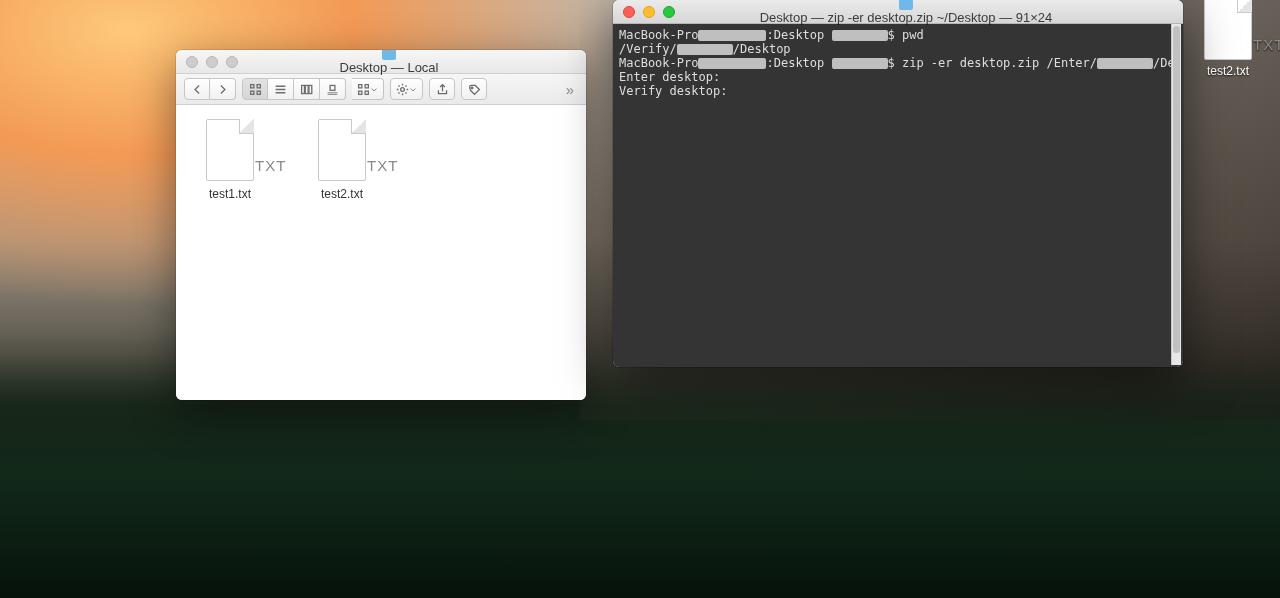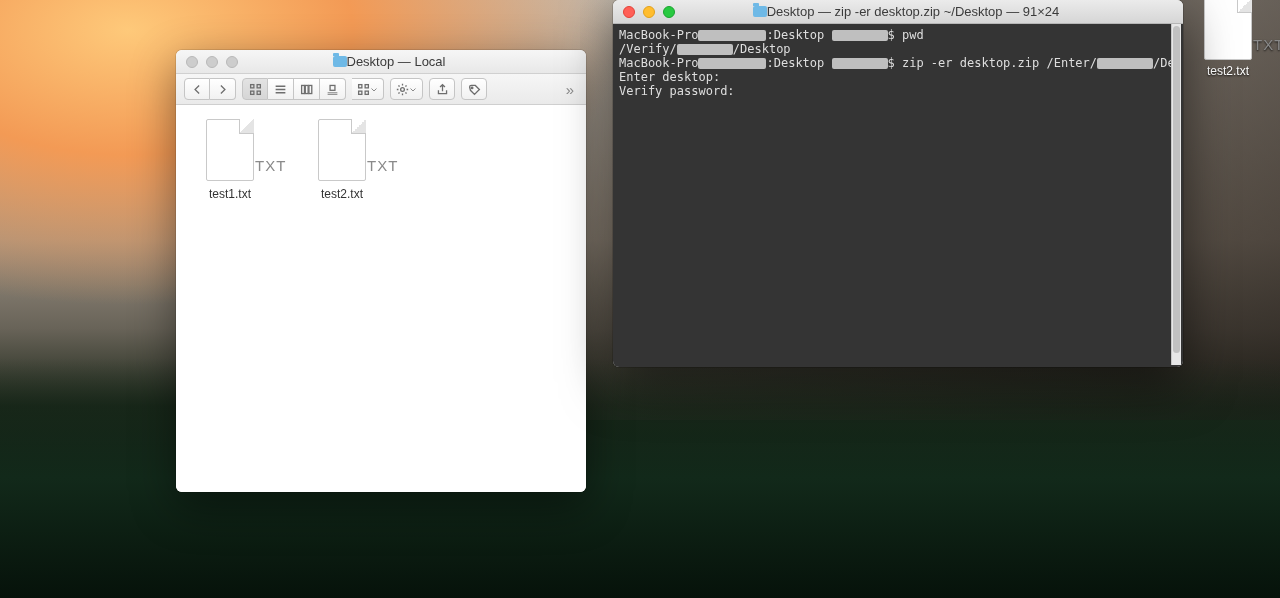--- a/index.html
+++ b/index.html
@@ -28,39 +28,40 @@
   
   .desktop-item {
     position:absolute; width:80px; text-align:center; color:#fff;
     text-shadow:0 1px 2px rgba(0,0,0,0.8);
     font-size:12px;
   }
   .desktop-item .file-icon { margin: 0 auto 4px; }
 
   
   .finder {
-    position:absolute; left:176px; top:50px; width:410px; height:442px;
+    position:absolute; left:176px; top:50px; width:410px; height:350px;
     background:#fff; border-radius:6px;
     box-shadow: 0 14px 45px rgba(0,0,0,0.45), 0 0 0 1px rgba(0,0,0,0.1);
     overflow:hidden;
   }
   .titlebar {
     height:24px; background:linear-gradient(#f6f6f6,#e8e8e8);
     border-bottom:1px solid #d0d0d0;
     display:flex; align-items:center; position:relative;
     font-size:13px; color:#3b3b3b;
   }
   .traffic { display:flex; gap:8px; padding-left:10px; }
   .tl { width:12px; height:12px; border-radius:50%; }
   
   .tl.inactive { background:#cdcdcd; border:1px solid #b8b8b8; }
   .titlebar .title {
     position:absolute; left:16px; right:0; text-align:center;
     display:flex; justify-content:center; align-items:center; gap:0;
     pointer-events:none;
+    flex-direction:column;
   }
   .folder-glyph {
     width:14px; height:11px; background:#6fb9e6; border-radius:2px;
     position:relative;
   }
   .folder-glyph::before{
     content:""; position:absolute; top:-3px; left:0; width:6px; height:3px;
     background:#6fb9e6; border-radius:1px 1px 0 0;
   }
 
@@ -278,20 +279,20 @@
       <div class="title">
         <span class="folder-glyph"></span>
         <span>Desktop — zip -er desktop.zip ~/Desktop — 91×24</span>
       </div>
     </div>
 
     <div class="term-body"><span>MacBook-Pro</span><span class="redact" style="width:68px"></span><span>:Desktop </span><span class="redact" style="width:56px"></span><span>$ pwd</span>
 <span>/Verify/</span><span class="redact" style="width:56px"></span><span>/Desktop</span>
 <span>MacBook-Pro</span><span class="redact" style="width:68px"></span><span>:Desktop </span><span class="redact" style="width:56px"></span><span>$ zip -er desktop.zip /Enter/</span><span class="redact" style="width:56px"></span><span>/Desktop/</span>
 <span>Enter desktop:</span>
-<span>Verify password:</span>
+<span>Verify desktop:</span>
 </div>
     <div class="term-scrollbar">
       <div class="term-thumb"></div>
     </div>
   </div>
 
 </div>
 
 </body></html>

